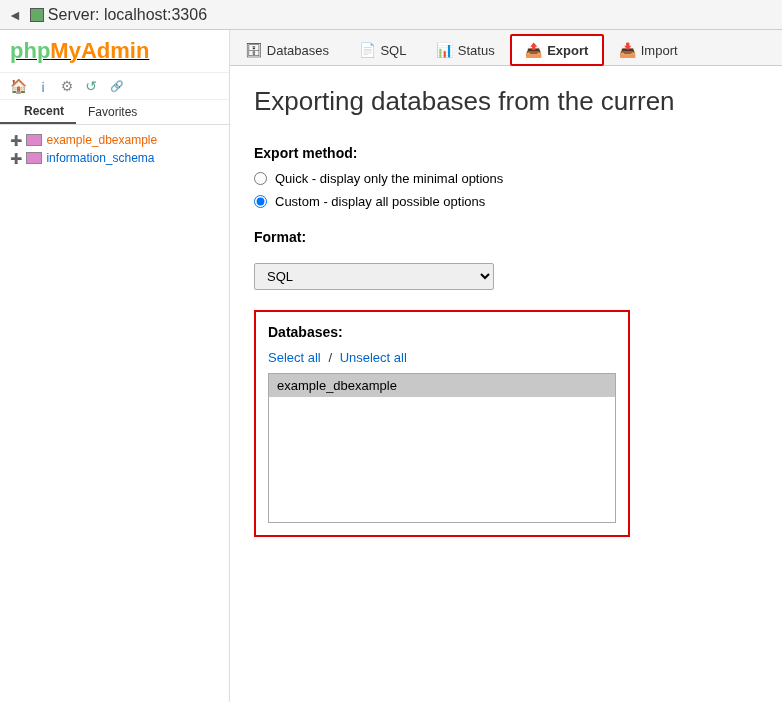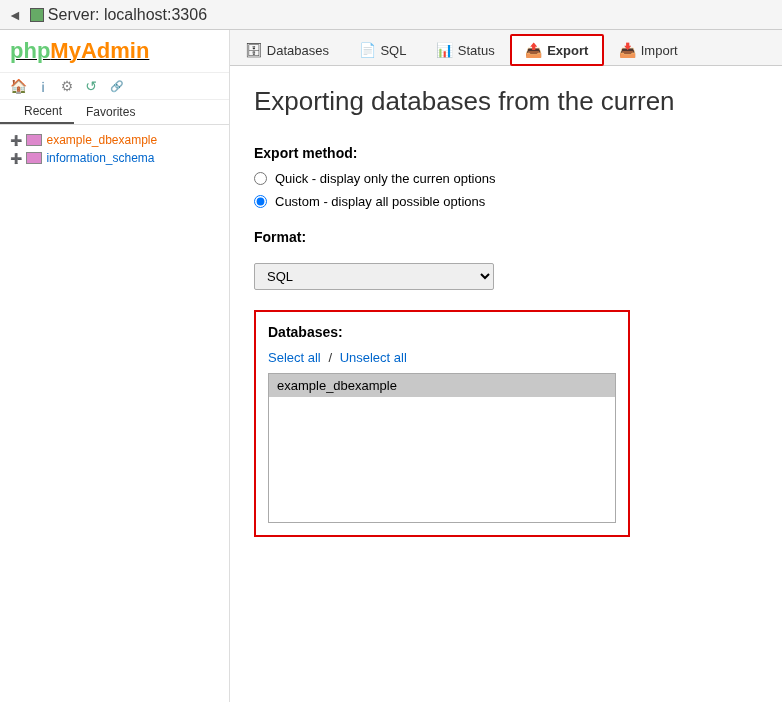--- a/index.html
+++ b/index.html
@@ -91,21 +91,21 @@
     }
     .sidebar-tab {
       padding: 4px 12px;
       cursor: pointer;
       font-size: 12px;
       color: #333;
       border: none;
       background: none;
     }
     .sidebar-tab.active {
-      font-weight: normal;
+      font-weight: bold;
       border-bottom: 2px solid #555;
       padding-left: 24px;
     }
 
     .db-list {
       padding: 6px 0;
     }
     .db-item {
       display: flex;
       align-items: center;
@@ -324,21 +324,21 @@
       </div>
     </div>
 
     <div class="page-content">
       <h1 class="page-title">Exporting databases from the curren</h1>
 
       <div class="section-label">Export method:</div>
       <div class="radio-group">
         <label class="radio-item">
           <input type="radio" name="export_method" style="">
-          <span>Quick - display only the curren options</span>
+          <span>Quick - display only the minimal options</span>
         </label>
         <label class="radio-item">
           <input type="radio" name="export_method" checked="" style="">
           <span>Custom - display all possible options</span>
         </label>
       </div>
 
       <div class="format-section">
         <div class="section-label">Format:</div>
         <select class="format-select">

